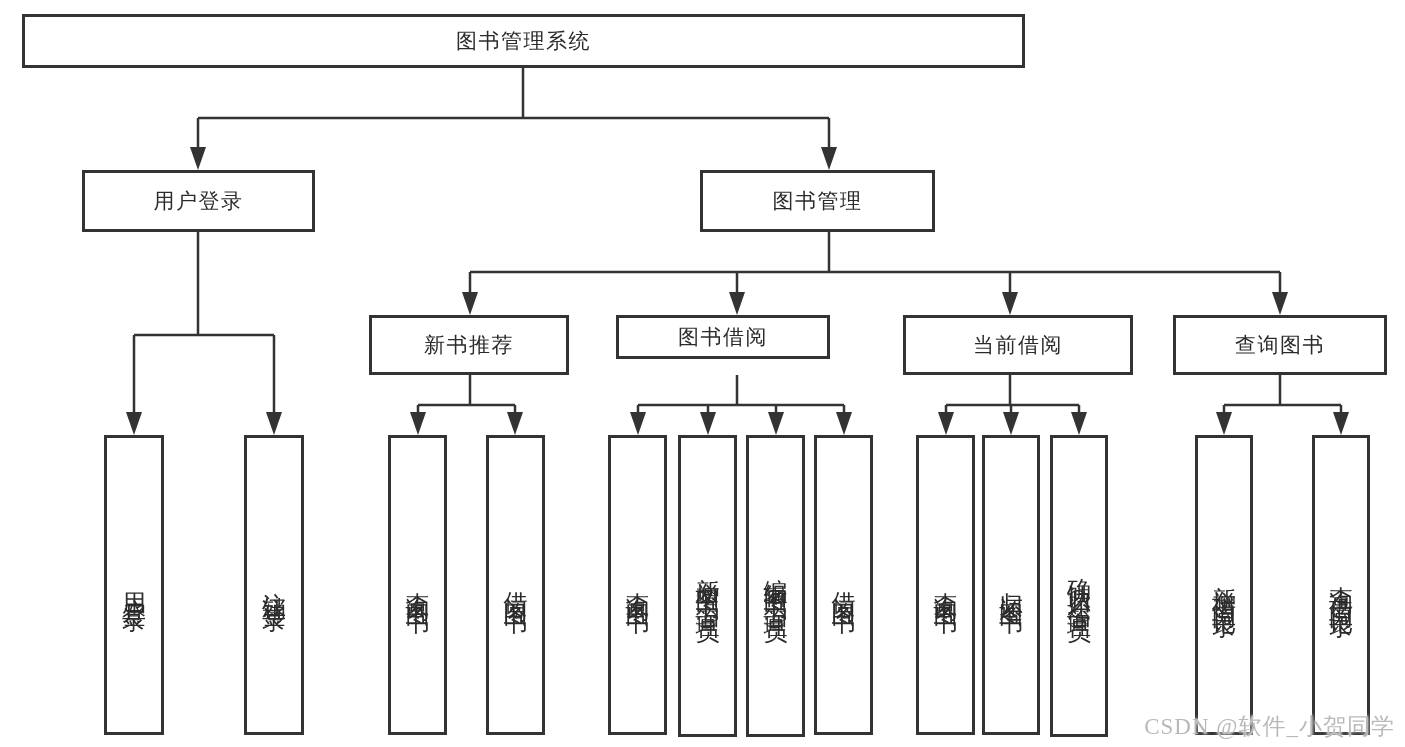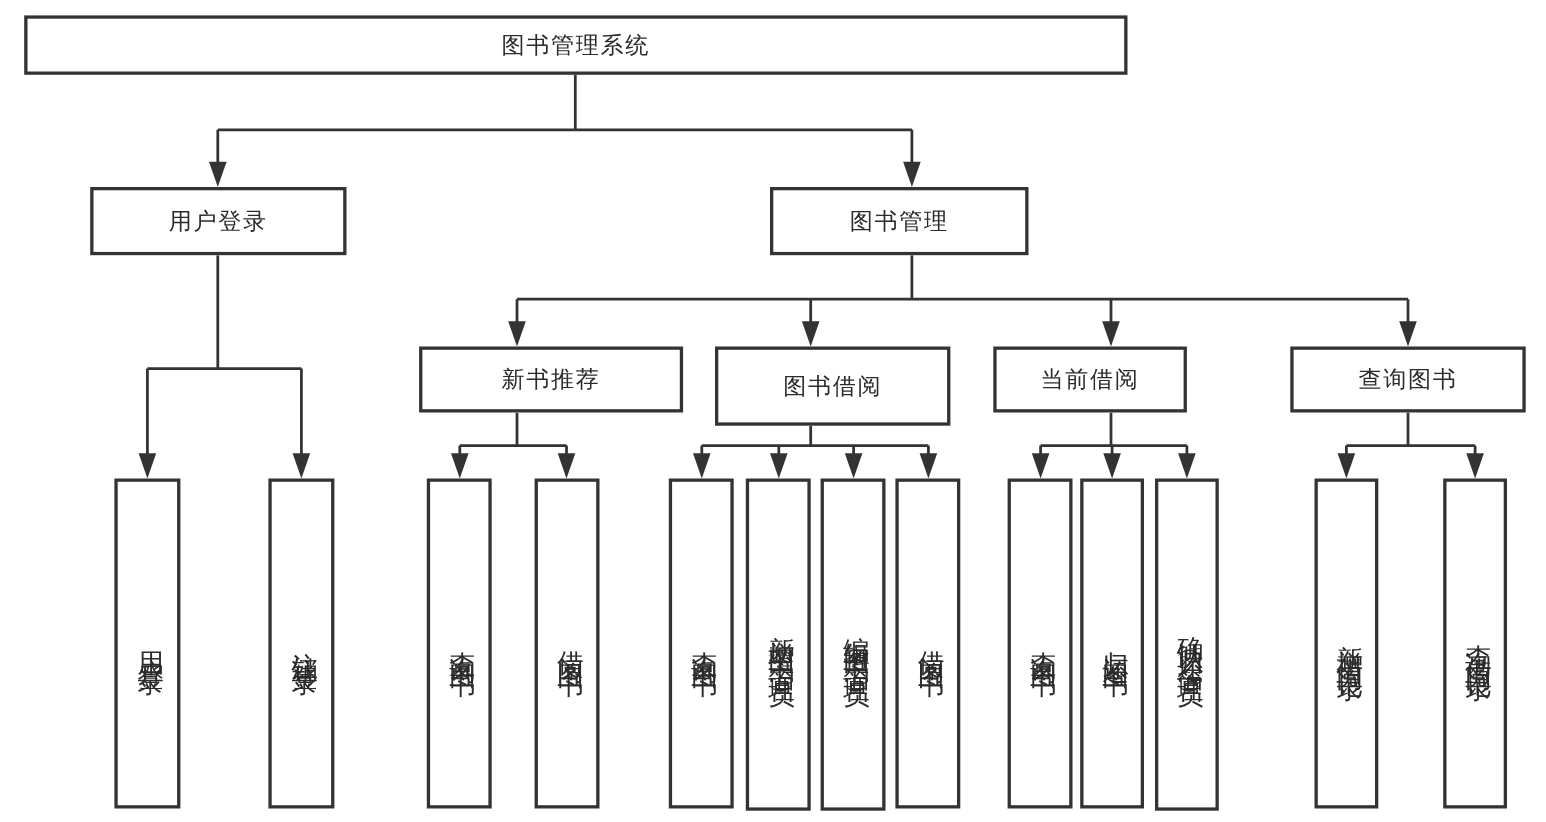--- a/index.html
+++ b/index.html
@@ -1,20 +1,20 @@
 <!DOCTYPE html>
 <html><head>
 <meta charset="utf-8">
 <style>
   html,body{margin:0;padding:0;background:#ffffff;}
   .canvas{
     position:relative;
     width:1405px;height:747px;
     background:#ffffff;
-    font-family:Liberation Mono, monospace;
+    font-family:Liberation Serif, serif;
     overflow:hidden;
   }
   .connectors{position:absolute;left:0;top:0;z-index:1;}
   .box{
     position:absolute;
     box-sizing:border-box;
     border:3px solid #333333;
     background:#ffffff;
     display:flex;align-items:center;justify-content:center;
     color:#2b2b2b;
@@ -100,27 +100,27 @@
     <span>图书管理系统</span>
   </div>
 
   <div class="box" style="left:82px;top:170px;width:233px;height:62px">
     <span>用户登录</span>
   </div>
   <div class="box" style="left:700px;top:170px;width:235px;height:62px">
     <span>图书管理</span>
   </div>
 
-  <div class="box" style="left:381px;top:315px;width:240px;height:60px">
+  <div class="box" style="left:369px;top:315px;width:200px;height:60px">
     <span>新书推荐</span>
   </div>
-  <div class="box" style="left:650px;top:315px;width:214px;height:72px">
+  <div class="box" style="left:616px;top:315px;width:214px;height:44px">
     <span>图书借阅</span>
   </div>
-  <div class="box" style="left:903px;top:315px;width:176px;height:60px">
+  <div class="box" style="left:903px;top:315px;width:230px;height:60px">
     <span>当前借阅</span>
   </div>
   <div class="box" style="left:1173px;top:315px;width:214px;height:60px">
     <span>查询图书</span>
   </div>
 
   <div class="vbox" style="left:104px;top:435px;width:60px;height:300px">
     <span class="vtext">用户登录</span>
   </div>
   <div class="vbox" style="left:244px;top:435px;width:60px;height:300px">
@@ -157,14 +157,15 @@
     <span class="vtext">确认归还（管理员）</span>
   </div>
 
   <div class="vbox" style="left:1195px;top:435px;width:58px;height:300px">
     <span class="vtext">新增借阅记录</span>
   </div>
   <div class="vbox" style="left:1312px;top:435px;width:58px;height:300px">
     <span class="vtext">查询借阅记录</span>
   </div>
 
+  <div class="watermark">CSDN @软件_小贺同学</div>
 
 </div>
 
 </body></html>

